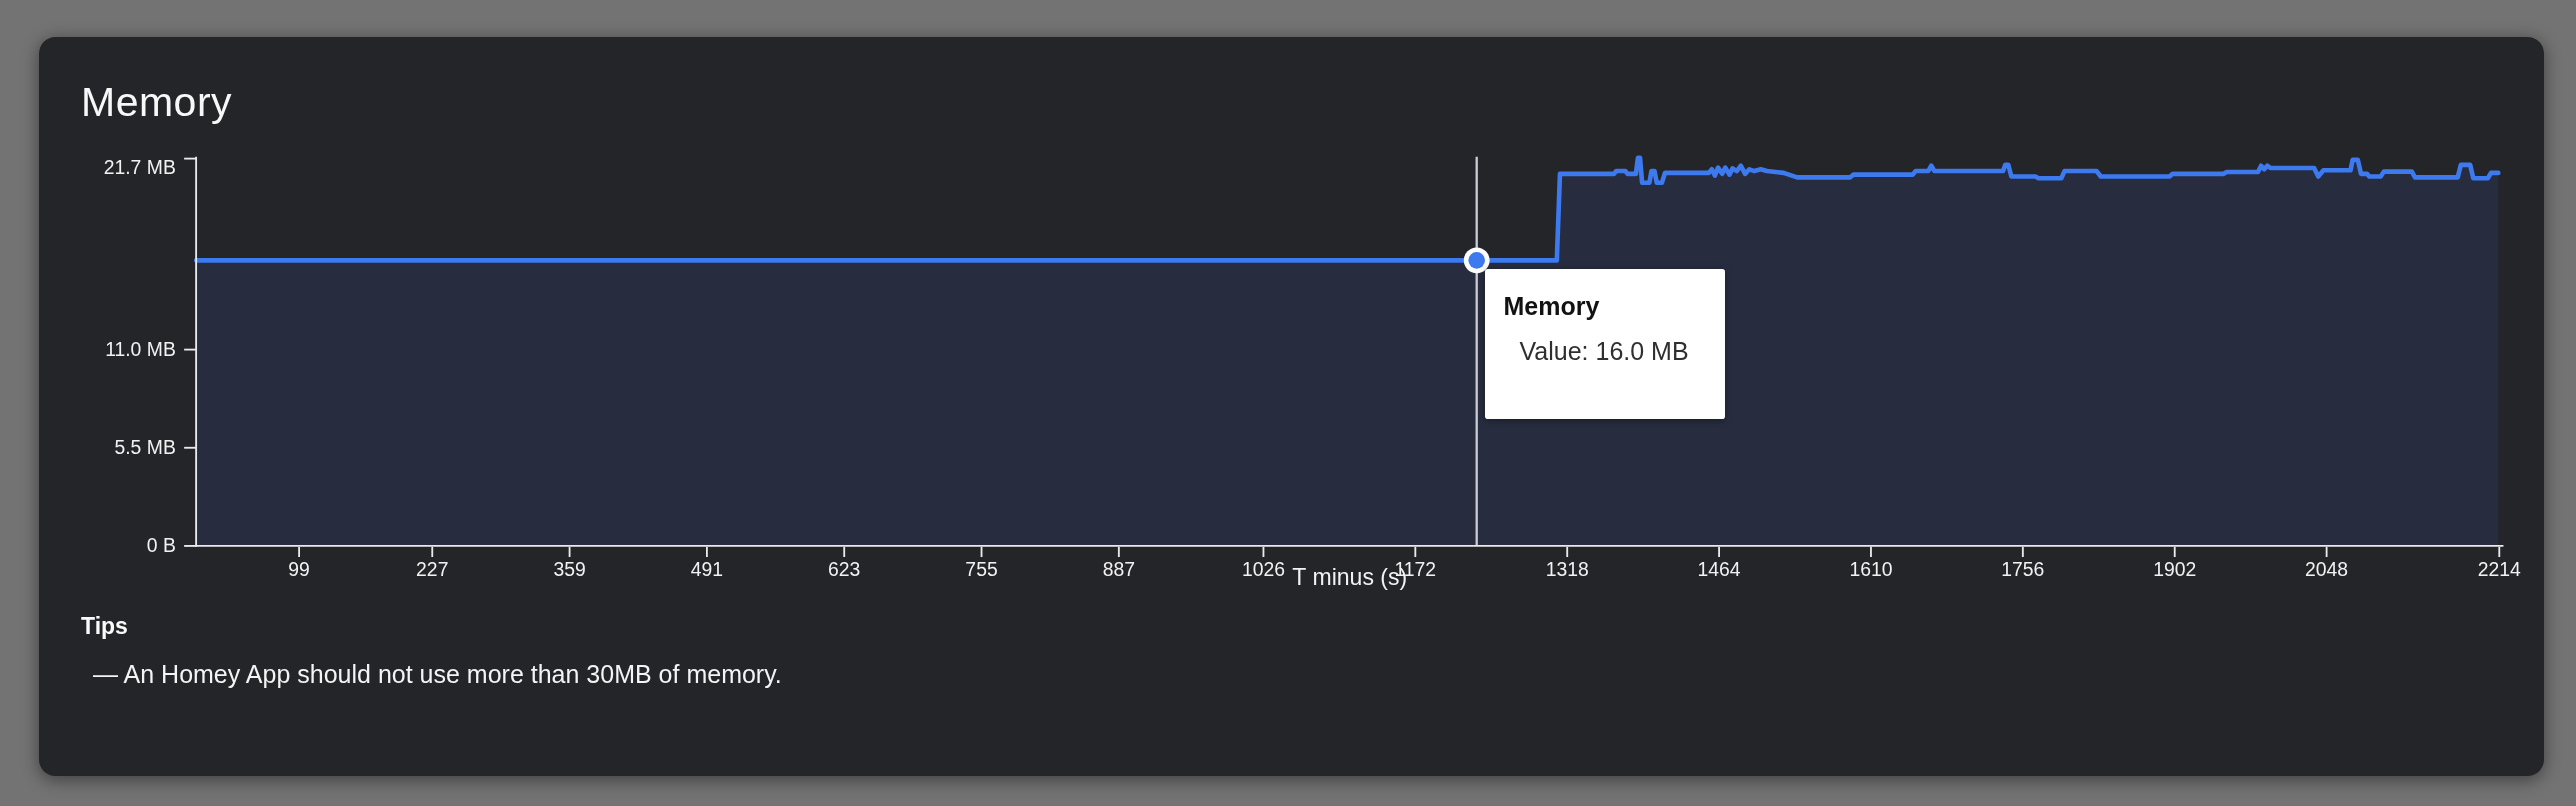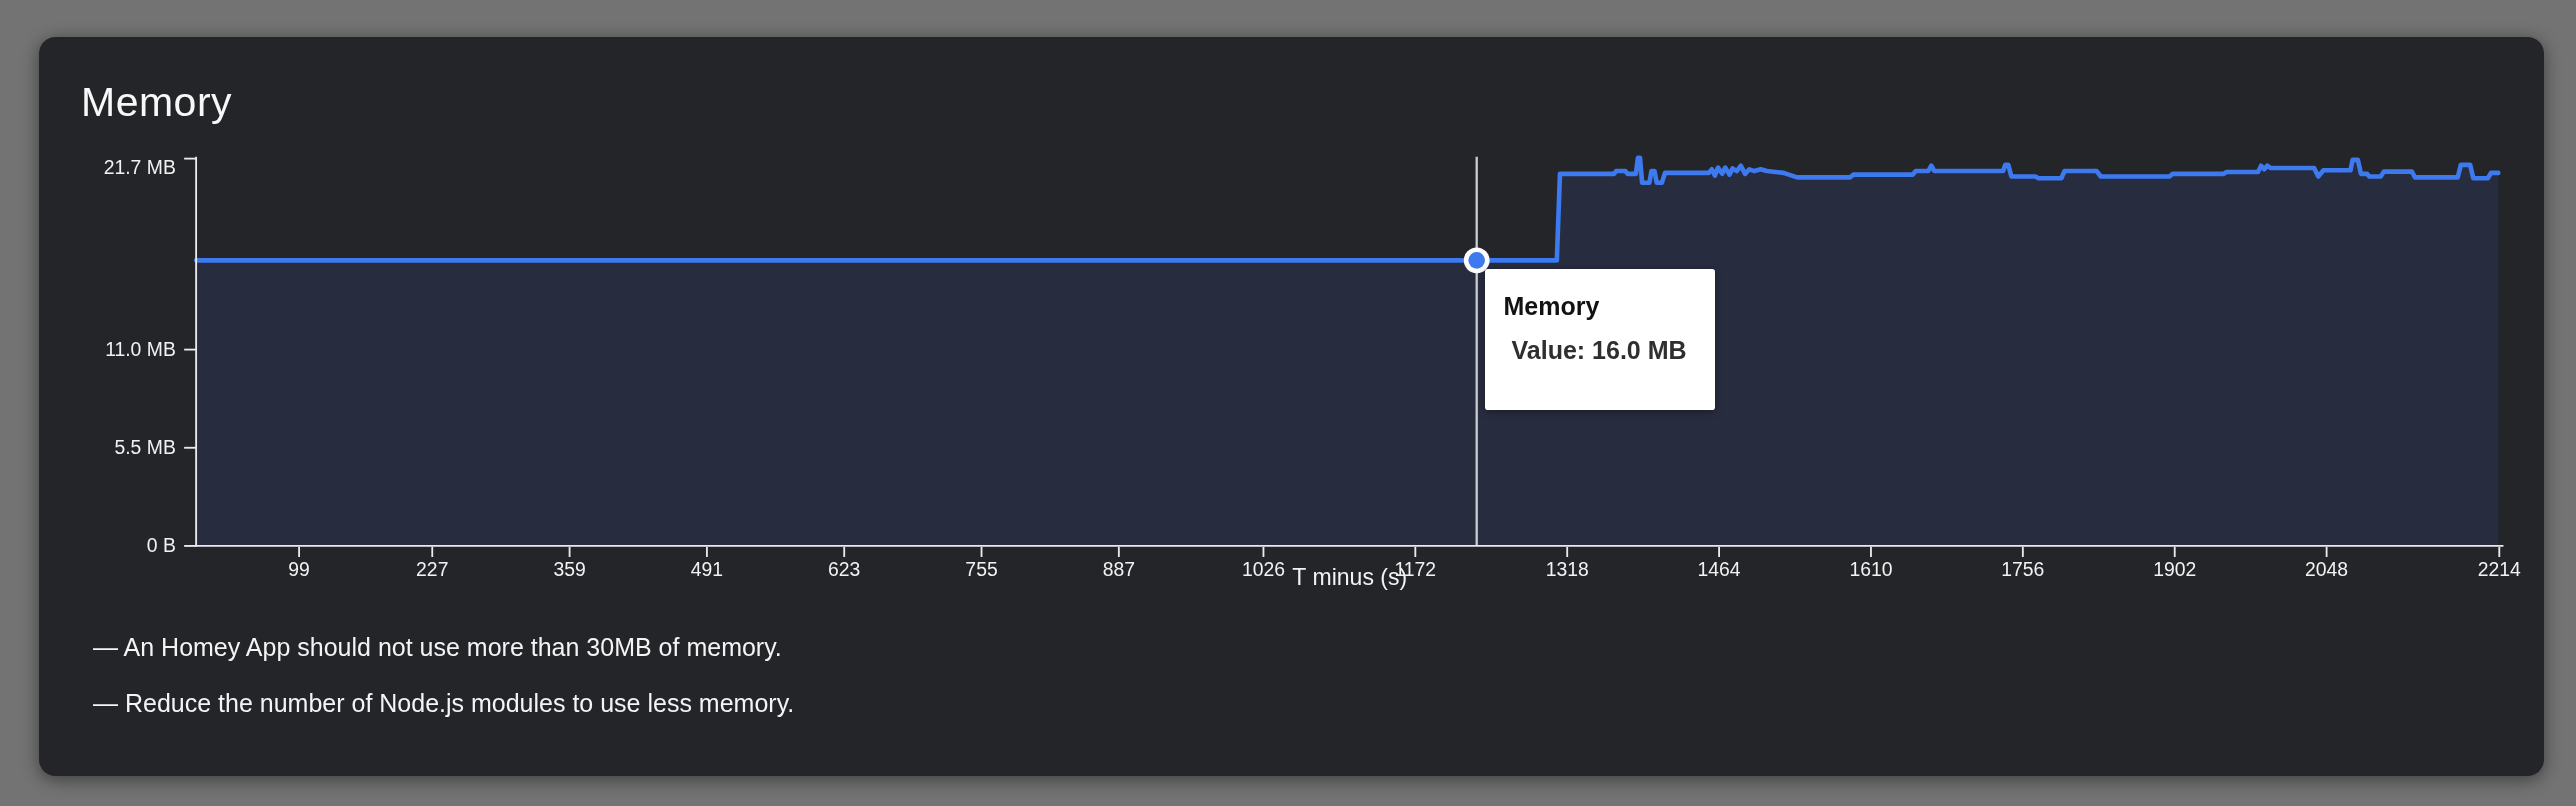--- a/index.html
+++ b/index.html
@@ -18,21 +18,21 @@
     font-size:41px;font-weight:400;color:#f8f8f9;letter-spacing:0.5px;
   }
   svg.chart{position:absolute;left:0;top:0;}
   .tooltip{
     position:absolute;left:1485px;top:269px;
     background:#ffffff;border-radius:2.8px;
     padding:23px 20px 37px 18.5px;white-space:nowrap;
     box-shadow:0 1.8px 7.4px rgba(0,0,0,0.35);
   }
   .tooltip-title{font-size:25px;font-weight:700;color:#121212;margin:0 0 14.8px 0;}
-  .tooltip-value{font-size:25px;font-weight:700;color:#2f2f2f;margin:8px;}
+  .tooltip-value{font-size:25px;font-weight:400;color:#2f2f2f;margin:16px;}
   .tips{position:absolute;left:42px;top:576px;color:#f2f2f3;}
   .tips-heading{font-size:23px;font-weight:700;margin:0 0 9.2px 0;color:#fafafa;}
   .tips-item{font-size:25px;font-weight:400;line-height:44px;margin:12px;color:#f4f4f5;}
 </style>
 </head>
 <body>
 
 <div class="page">
   <div class="card">
     <h1 class="card-title">Memory</h1>
@@ -82,22 +82,22 @@
         <line x1="2522.232642019838" y1="593" x2="2522.232642019838" y2="604" stroke="#e9eaec" stroke-width="2"></line>
         <text x="2522.232642019838" y="625" text-anchor="middle" fill="#f2f2f3" font-size="21" font-family="Liberation Sans, sans-serif">2048</text>
         <line x1="2709.487826871055" y1="593" x2="2709.487826871055" y2="604" stroke="#e9eaec" stroke-width="2"></line>
         <text x="2709.487826871055" y="625" text-anchor="middle" fill="#f2f2f3" font-size="21" font-family="Liberation Sans, sans-serif">2214</text>
         <text x="1463" y="634" text-anchor="middle" fill="#f2f2f3" font-size="25" font-family="Liberation Sans, sans-serif">T minus (s)</text>
         <circle cx="1600.6212804328225" cy="282.3225806451613" r="14" fill="#ffffff"></circle>
         <circle cx="1600.6212804328225" cy="282.3225806451613" r="9" fill="#3d7af0"></circle>
       </svg>
 
     <div class="tips">
+      <p class="tips-heading">Tips</p>
       <p class="tips-item">— An Homey App should not use more than 30MB of memory.</p>
-      <p class="tips-item">— Reduce the number of Node.js modules to use less memory.</p>
     </div>
   </div>
 
   <div class="tooltip">
     <p class="tooltip-title">Memory</p>
     <p class="tooltip-value">Value: 16.0 MB</p>
   </div>
 </div>
 
 

